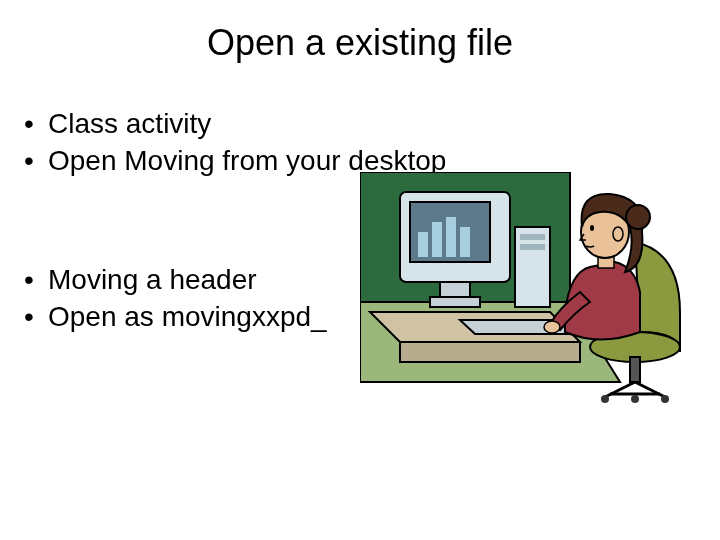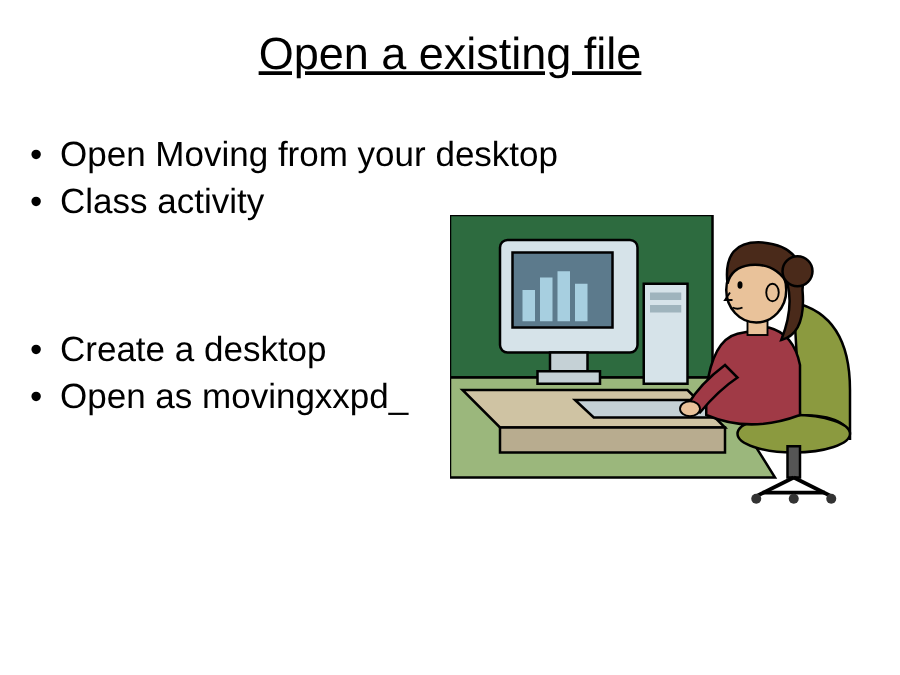--- a/index.html
+++ b/index.html
@@ -19,21 +19,20 @@
     box-sizing: border-box;
   }
   .title {
     position: absolute;
     top: 22px;
     left: 0;
     width: 720px;
     text-align: center;
     font-size: 36px;
     font-weight: 400;
-    text-decoration: underline;
   }
   .bullets1 {
     position: absolute;
     top: 104px;
     left: 24px;
     font-size: 28px;
     line-height: 1.25;
   }
   .bullets2 {
     position: absolute;
@@ -62,26 +61,26 @@
   }
 </style>
 </head>
 <body>
 
 <div class="slide">
 
   <div class="title">Open a existing file</div>
 
   <div class="bullets1">
+    <div class="bullet">Class activity</div>
     <div class="bullet">Open Moving from your desktop</div>
-    <div class="bullet">Class activity</div>
   </div>
 
   <div class="bullets2">
-    <div class="bullet">Create a desktop</div>
+    <div class="bullet">Moving a header</div>
     <div class="bullet">Open as movingxxpd_</div>
   </div>
 
   <div class="clipart">
     <svg viewBox="0 0 340 240" width="340" height="240">
 
       <rect x="0" y="0" width="210" height="130" fill="#2d6b3f" stroke="#000" stroke-width="2"></rect>
 
       <polygon points="0,130 210,130 260,210 0,210" fill="#9bb77c" stroke="#000" stroke-width="2"></polygon>
 

